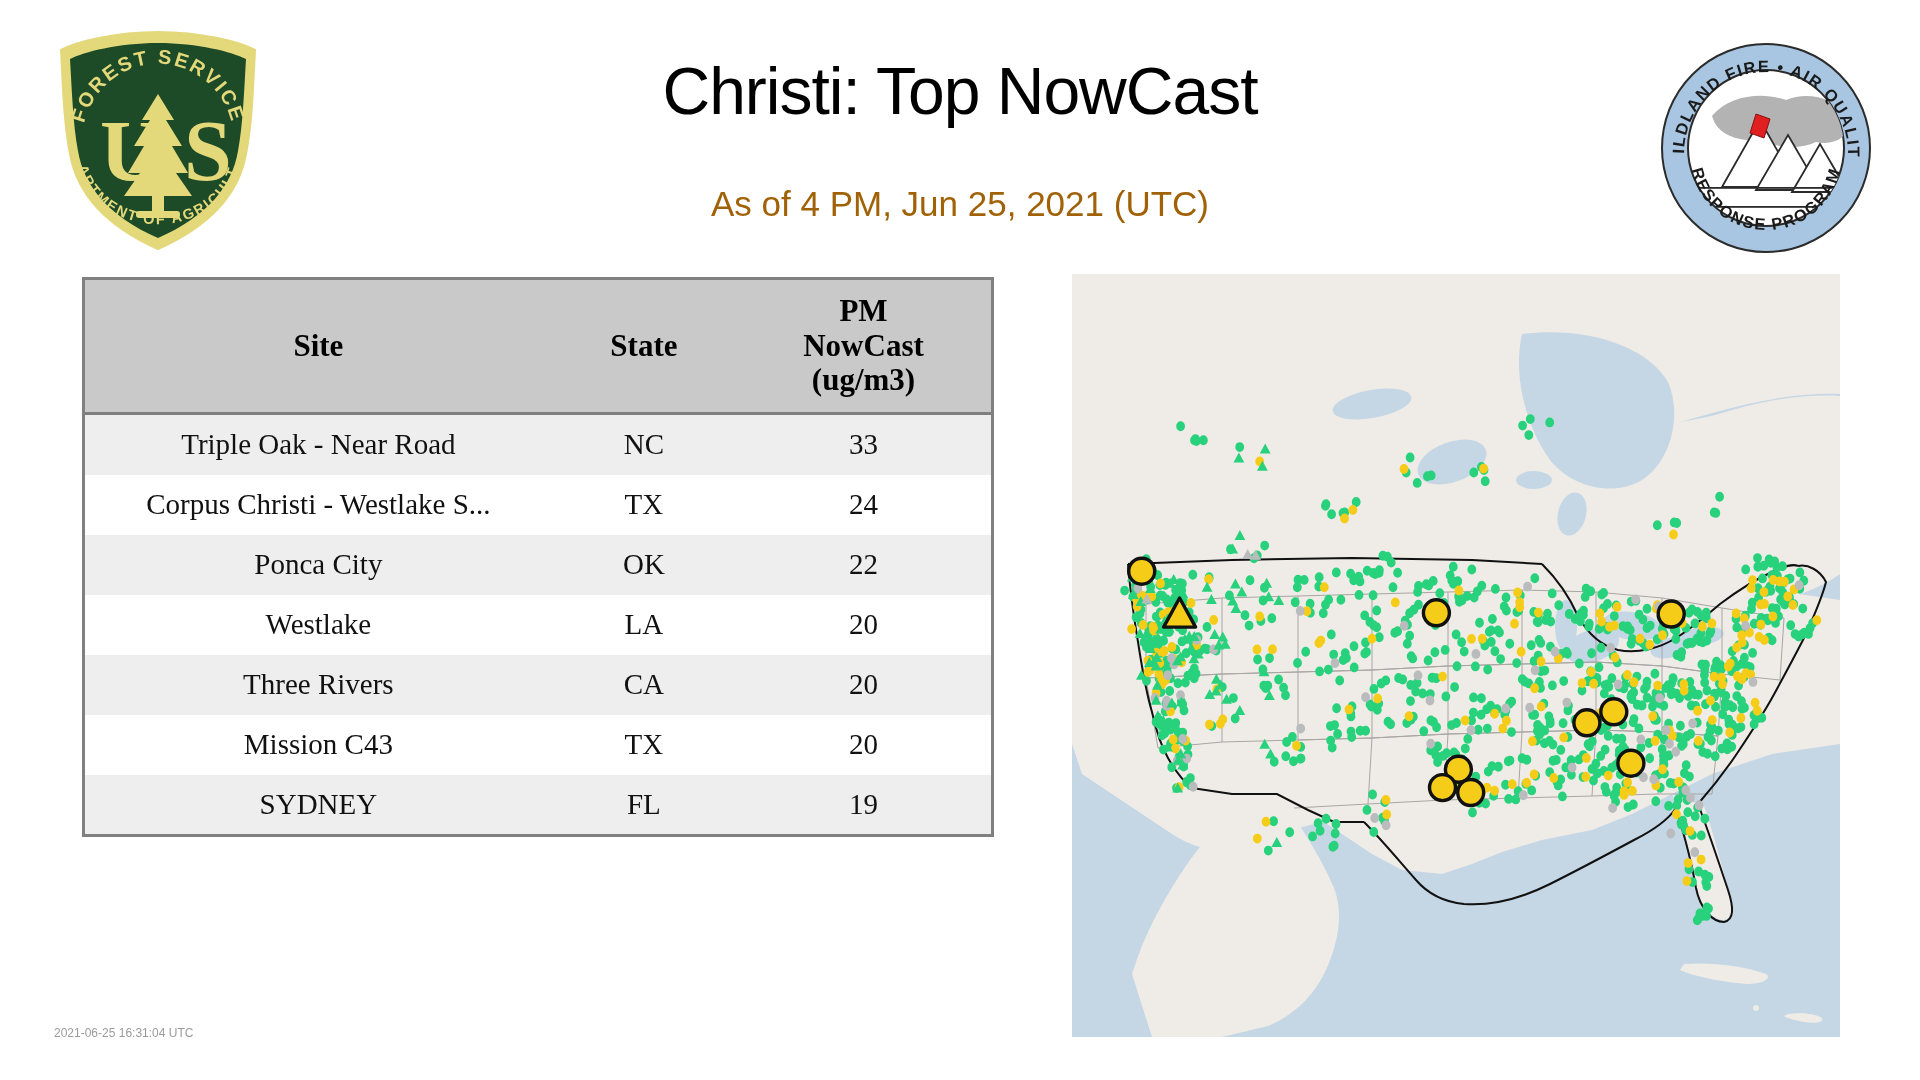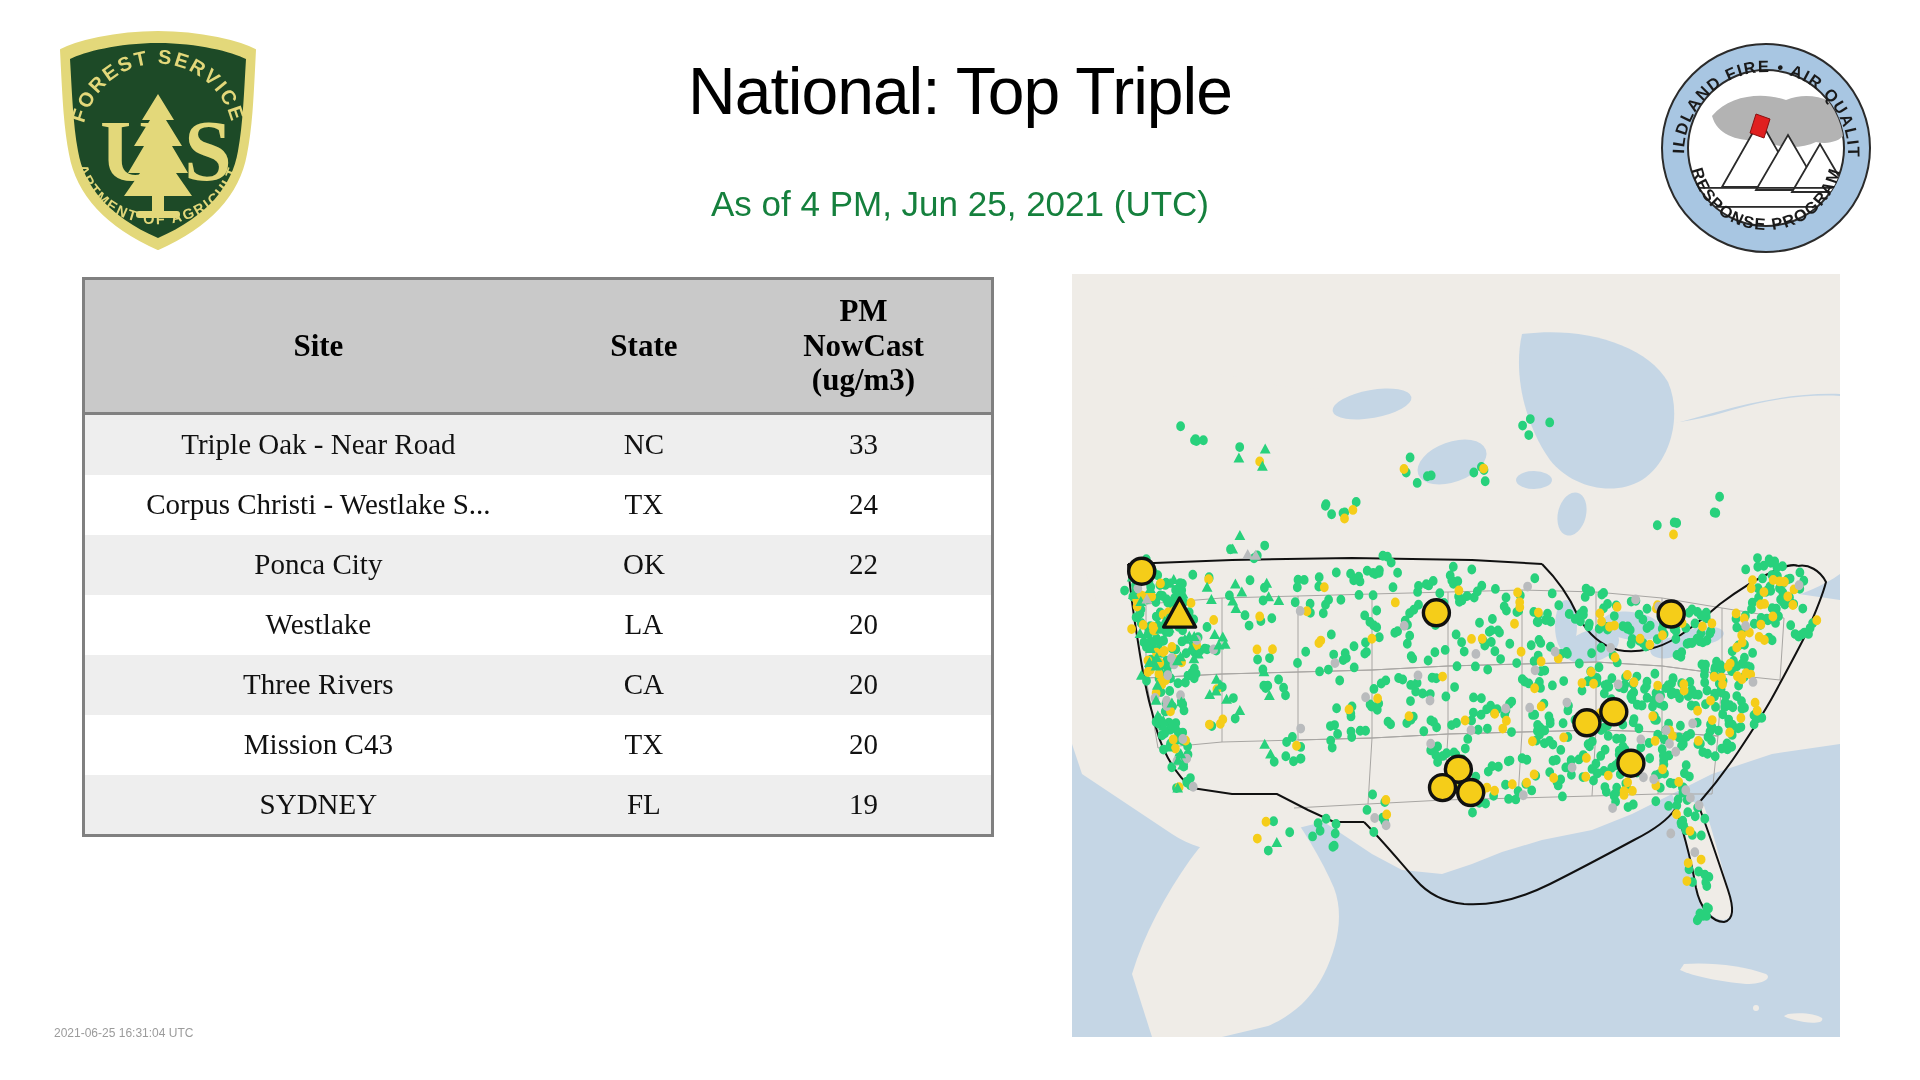--- a/index.html
+++ b/index.html
@@ -21,21 +21,21 @@
     position:absolute;left:460px;top:55px;width:1000px;
     text-align:center;
     font-size:66px;line-height:1.1;
     font-weight:400;color:#000;
     letter-spacing:-1px;
   }
   #page-subtitle{
     position:absolute;left:460px;top:185px;width:1000px;
     text-align:center;
     font-size:35px;line-height:1.1;
-    font-weight:400;color:#15803d;
+    font-weight:400;color:#a16207;
   }
 
   
   #site-table{
     position:absolute;left:82px;top:277px;
     width:912px;
     border:3px solid #808080;
     border-collapse:collapse;
     background:#ffffff;
     box-sizing:border-box;
@@ -114,21 +114,21 @@
       <text x="132" y="152" font-family="Liberation Serif, serif" font-size="86" font-weight="bold" fill="#e3d87a">S</text>
       <g fill="#e3d87a">
         <path d="M106 66 L122 92 L114 92 L130 118 L120 118 L136 145 L124 145 L140 168
                  L112 168 L112 188 L100 188 L100 168 L72 168 L88 145 L76 145 L92 118
                  L82 118 L98 92 L90 92 Z"></path>
         <rect x="84" y="183" width="44" height="7" rx="3"></rect>
       </g>
     </svg>
   </div>
 
-  <div id="page-title">National: Top Triple</div>
+  <div id="page-title">Christi: Top NowCast</div>
   <div id="page-subtitle">As of  4 PM, Jun 25, 2021 (UTC)</div>
 
   <div id="wfaqrp-logo">
     <svg viewBox="0 0 212 212" width="212" height="212">
       <defs>
         <path id="wfTop" d="M 24 112 A 82 82 0 0 1 188 112"></path>
         <path id="wfBot" d="M 30 112 A 76 76 0 0 0 182 112"></path>
         <clipPath id="innerClip">
             <circle cx="106" cy="106" r="78"></circle>
           </clipPath>

